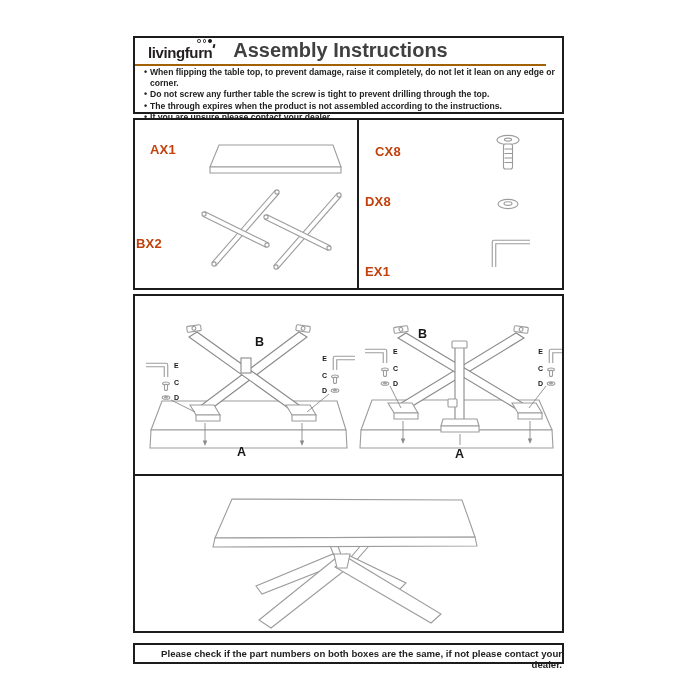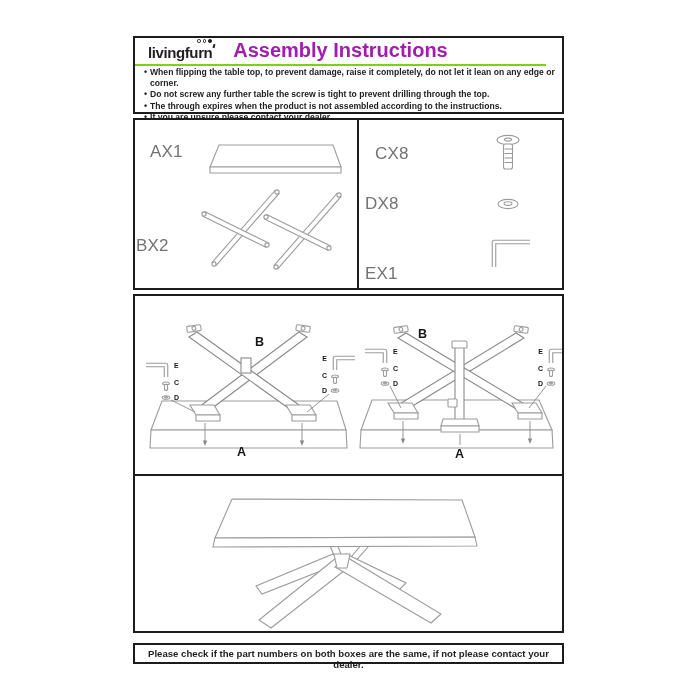--- a/index.html
+++ b/index.html
@@ -2,45 +2,45 @@
 <html><head>
 <meta charset="utf-8">
 <style>
   html,body{margin:0;padding:0;background:#ffffff;}
   .canvas{position:relative;width:700px;height:700px;background:#fff;overflow:hidden;
           font-family:"Liberation Sans",sans-serif;color:#231f20;}
   .block{position:absolute;border:2px solid #1c1c1c;background:#fff;box-sizing:border-box;}
 
   
   #blk-top{left:133px;top:36px;width:431px;height:78px;}
-  .header-row{position:absolute;left:0;right:16px;top:0;height:26px;border-bottom:2px solid #84cc16;}
+  .header-row{position:absolute;left:0;right:16px;top:0;height:26px;border-bottom:2px solid #a16207;}
   .logo{position:absolute;left:13px;top:6px;font-size:15px;font-weight:700;letter-spacing:-0.4px;white-space:nowrap;}
   .logo-dots{position:absolute;left:49px;top:-5px;display:flex;gap:2px;}
   .logo-dots i{display:inline-block;width:3.5px;height:3.5px;border-radius:50%;border:1px solid #231f20;box-sizing:border-box;}
   .logo-dots i.filled{background:#231f20;}
   .logo-tick{display:inline-block;width:1.5px;height:4px;background:#231f20;margin-left:1px;vertical-align:top;transform:rotate(14deg);}
-  .doc-title{position:absolute;left:0;right:0;top:1px;text-align:center;font-size:20px;font-weight:600;color:#a21caf;}
+  .doc-title{position:absolute;left:0;right:0;top:1px;text-align:center;font-size:20px;font-weight:600;color:#404040;}
   .warn-list{position:absolute;left:0;right:0;top:26px;bottom:0;padding:3px 6px 0 6px;}
   .warn-item{display:flex;align-items:flex-start;font-size:8.6px;font-weight:600;line-height:11.2px;color:#222;}
   .warn-item .bullet{width:9px;text-align:center;flex:0 0 9px;font-size:9px;}
 
   
   #blk-parts{left:133px;top:118px;width:431px;height:172px;}
   .vdivider{position:absolute;left:222px;top:0;bottom:0;width:2px;background:#1c1c1c;}
-  .part-code{position:absolute;font-size:17px;font-weight:400;color:#737373;letter-spacing:0.2px;}
+  .part-code{position:absolute;font-size:13px;font-weight:700;color:#c2410c;letter-spacing:0.2px;}
   #blk-parts svg{position:absolute;left:0;top:0;}
 
   
   #blk-main{left:133px;top:294px;width:431px;height:339px;}
   .assembly-area{position:absolute;left:0;top:0;width:427px;height:178px;}
   .table-area{position:absolute;left:0;top:178px;width:427px;height:157px;border-top:2px solid #1c1c1c;}
 
   
   #blk-footer{left:133px;top:643px;width:431px;height:21px;}
-  .footer-text{position:absolute;left:0;right:0;top:3px;text-align:center;font-size:9.6px;font-weight:600;color:#222;}
+  .footer-text{position:absolute;left:0;right:0;top:3px;text-align:right;font-size:9.6px;font-weight:600;color:#222;}
 
   
   .ln{fill:#fff;stroke:#9c9c9c;stroke-width:1.1;}
   .lnd{fill:#fff;stroke:#8a8a8a;stroke-width:1.1;}
   .thin{stroke:#8a8a8a;stroke-width:0.9;fill:none;}
   .keyo{fill:none;stroke:#9c9c9c;stroke-width:4.6;stroke-linejoin:round;}
   .keyi{fill:none;stroke:#fff;stroke-width:2.4;stroke-linejoin:round;}
   .lbl-big{font-family:"Liberation Sans",sans-serif;font-size:12.5px;font-weight:600;fill:#161616;}
   .lbl-sm{font-family:"Liberation Sans",sans-serif;font-size:7px;font-weight:700;fill:#161616;}
 </style>

